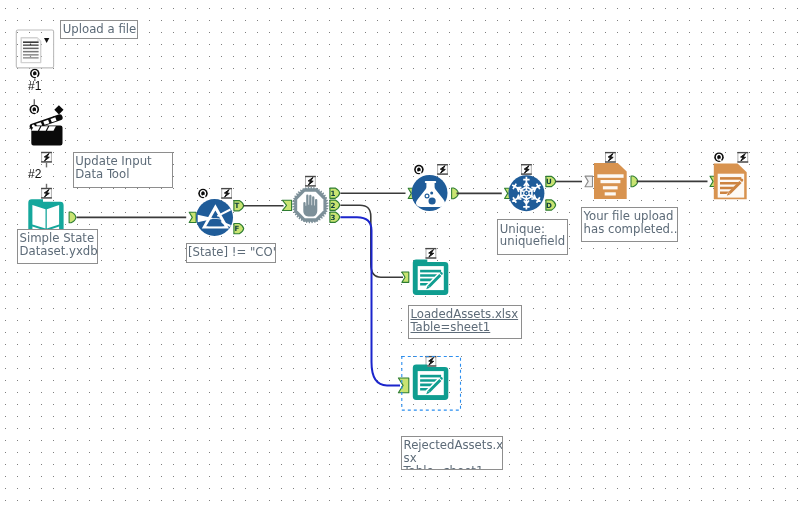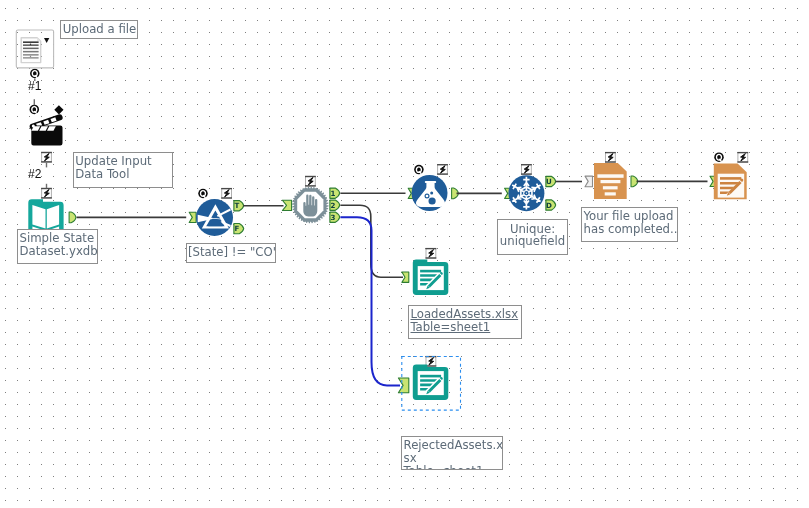--- a/index.html
+++ b/index.html
@@ -359,21 +359,21 @@
 
   <div class="lbl" style="left:72.8px;top:104.0px;width:100px;height:35.5px;margin-top:48px;">Update Input
 Data Tool</div>
 
   <div class="lbl" style="left:17.0px;top:229px;width:80.8px;height:35.0px;">Simple State
 Dataset.yxdb</div>
 
   <div class="lbl" style="left:185.5px;top:243.2px;width:90.6px;height:19.5px;">[State] != "CO"</div>
 
 
-  <div class="lbl" style="left:497.3px;top:219.3px;width:70.9px;height:35.7px;text-align:center;">Unique:
+  <div class="lbl" style="left:497.3px;top:219.3px;width:70.9px;height:35.7px;">Unique:
 uniquefield</div>
 
   <div class="lbl" style="left:581.1px;top:207.2px;width:97.3px;height:34.9px;">Your file upload
 has completed...</div>
 
   <div class="lbl" style="left:408px;top:305.0px;width:114px;height:33.9px;text-decoration:underline;">LoadedAssets.xlsx
 Table=sheet1</div>
 
   <div class="lbl" style="left:401.1px;top:436px;width:102.4px;height:34px;">RejectedAssets.xl
 sx

